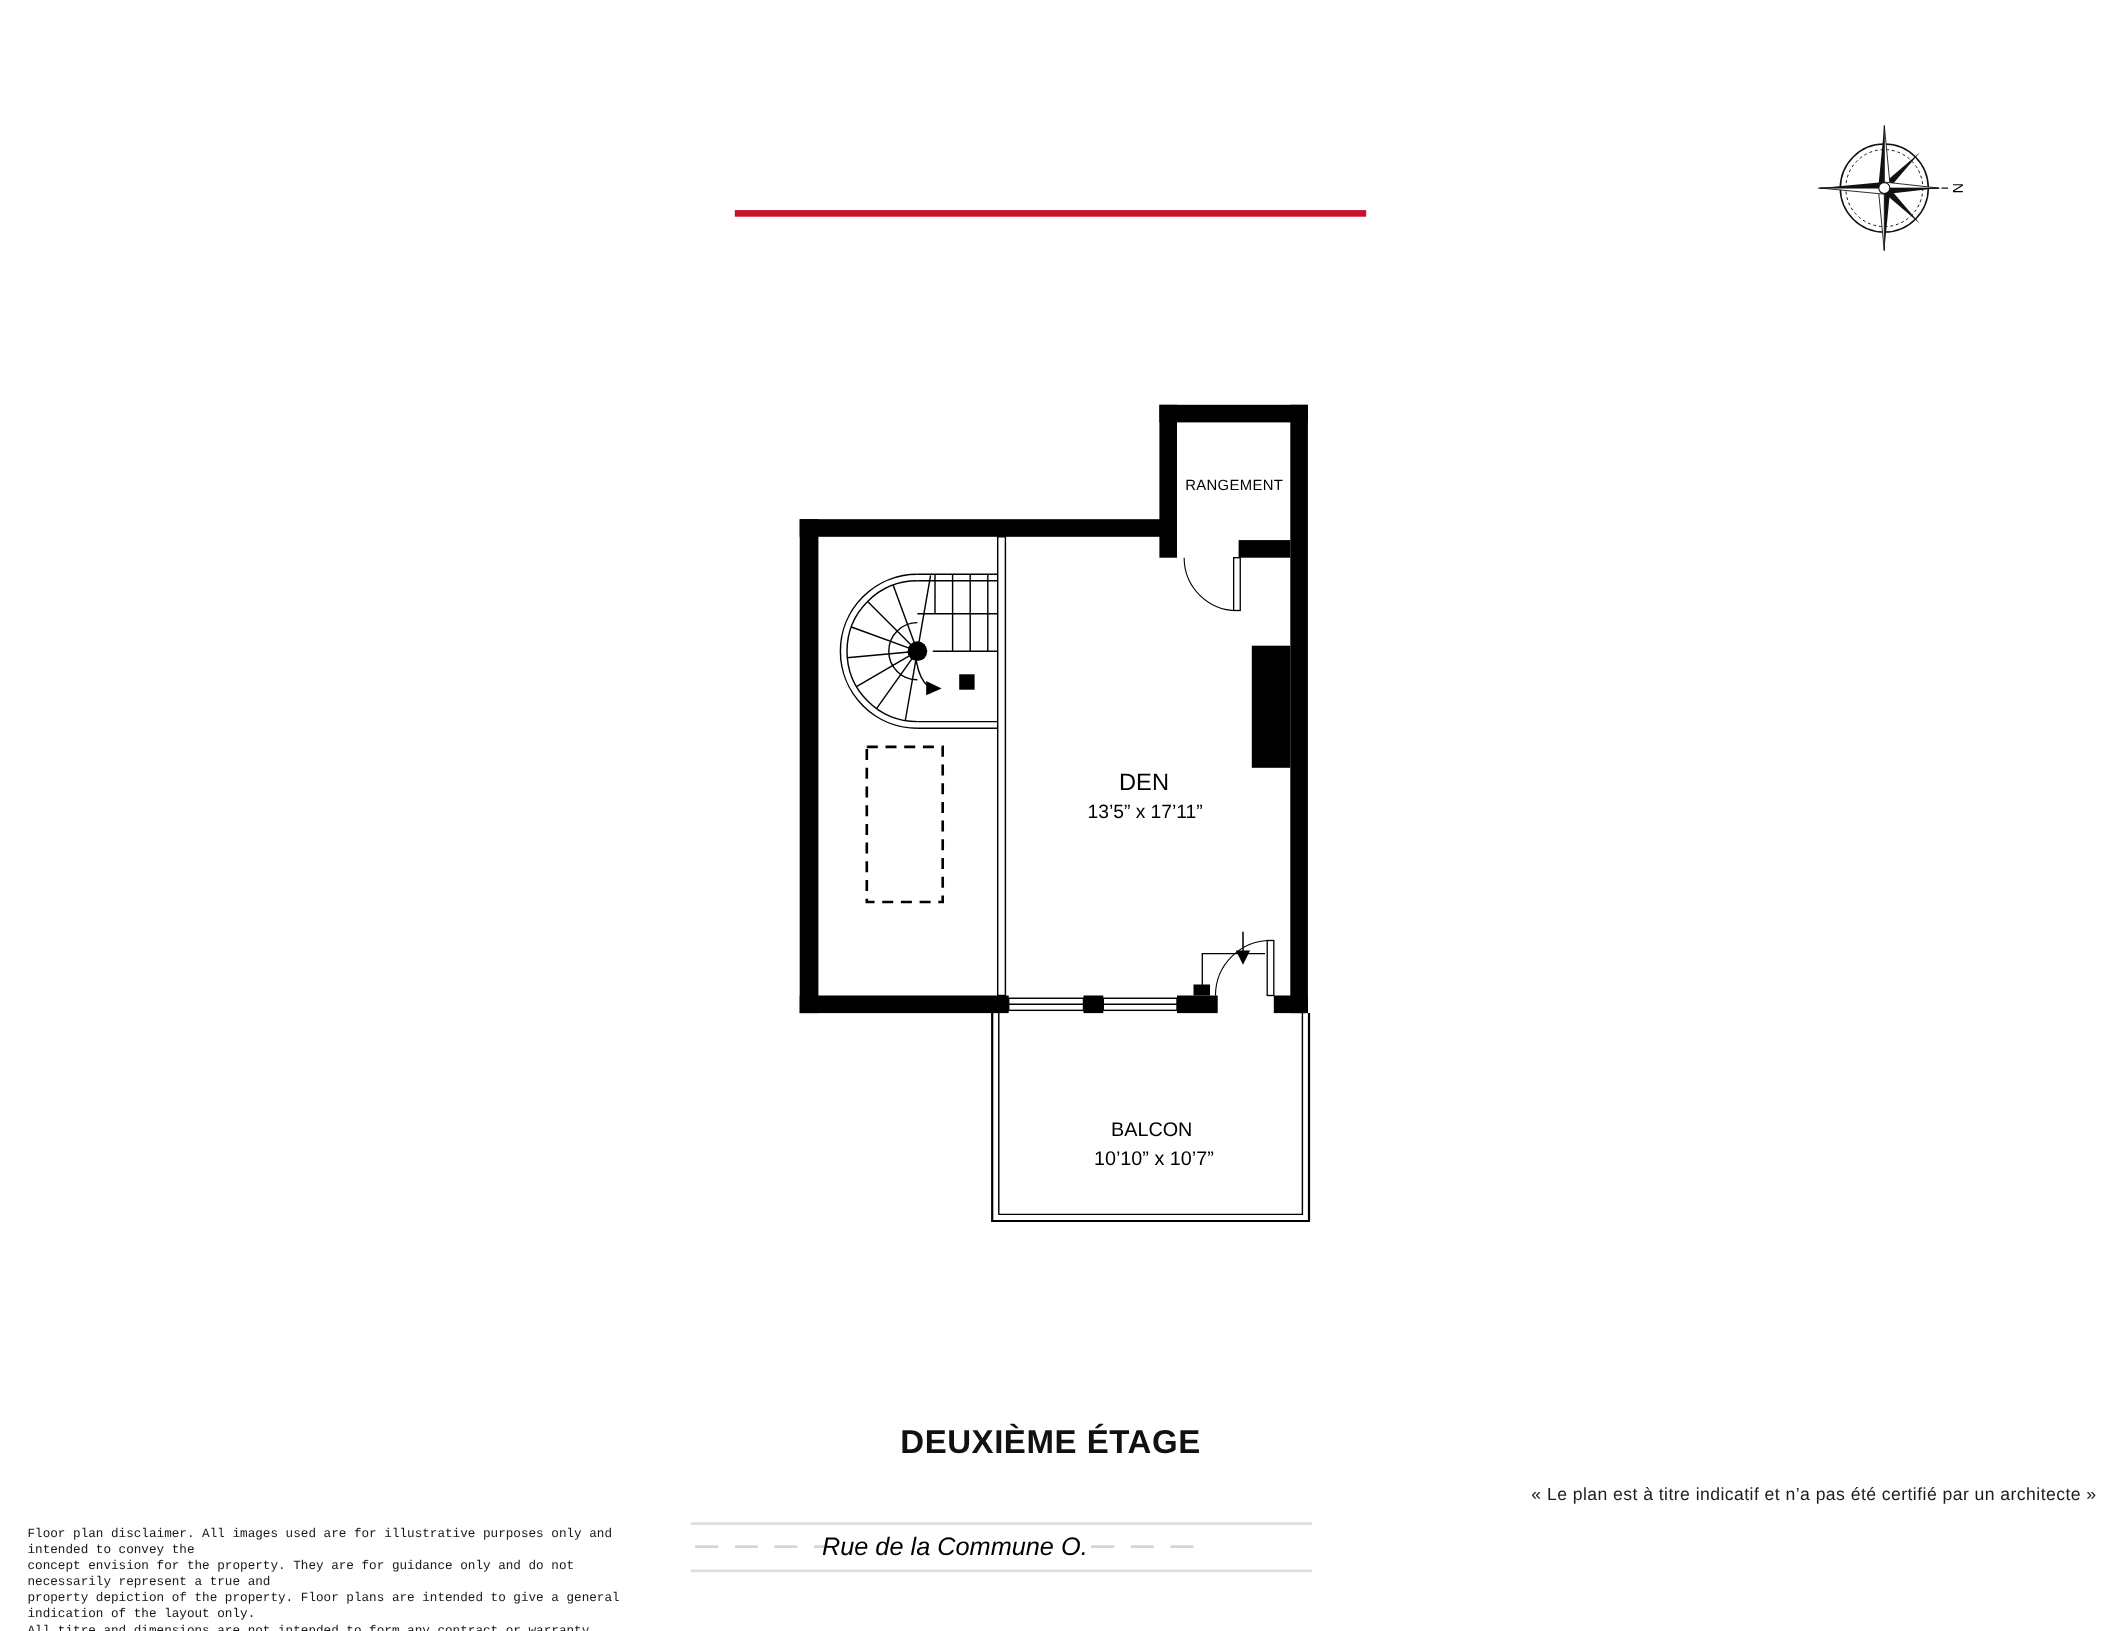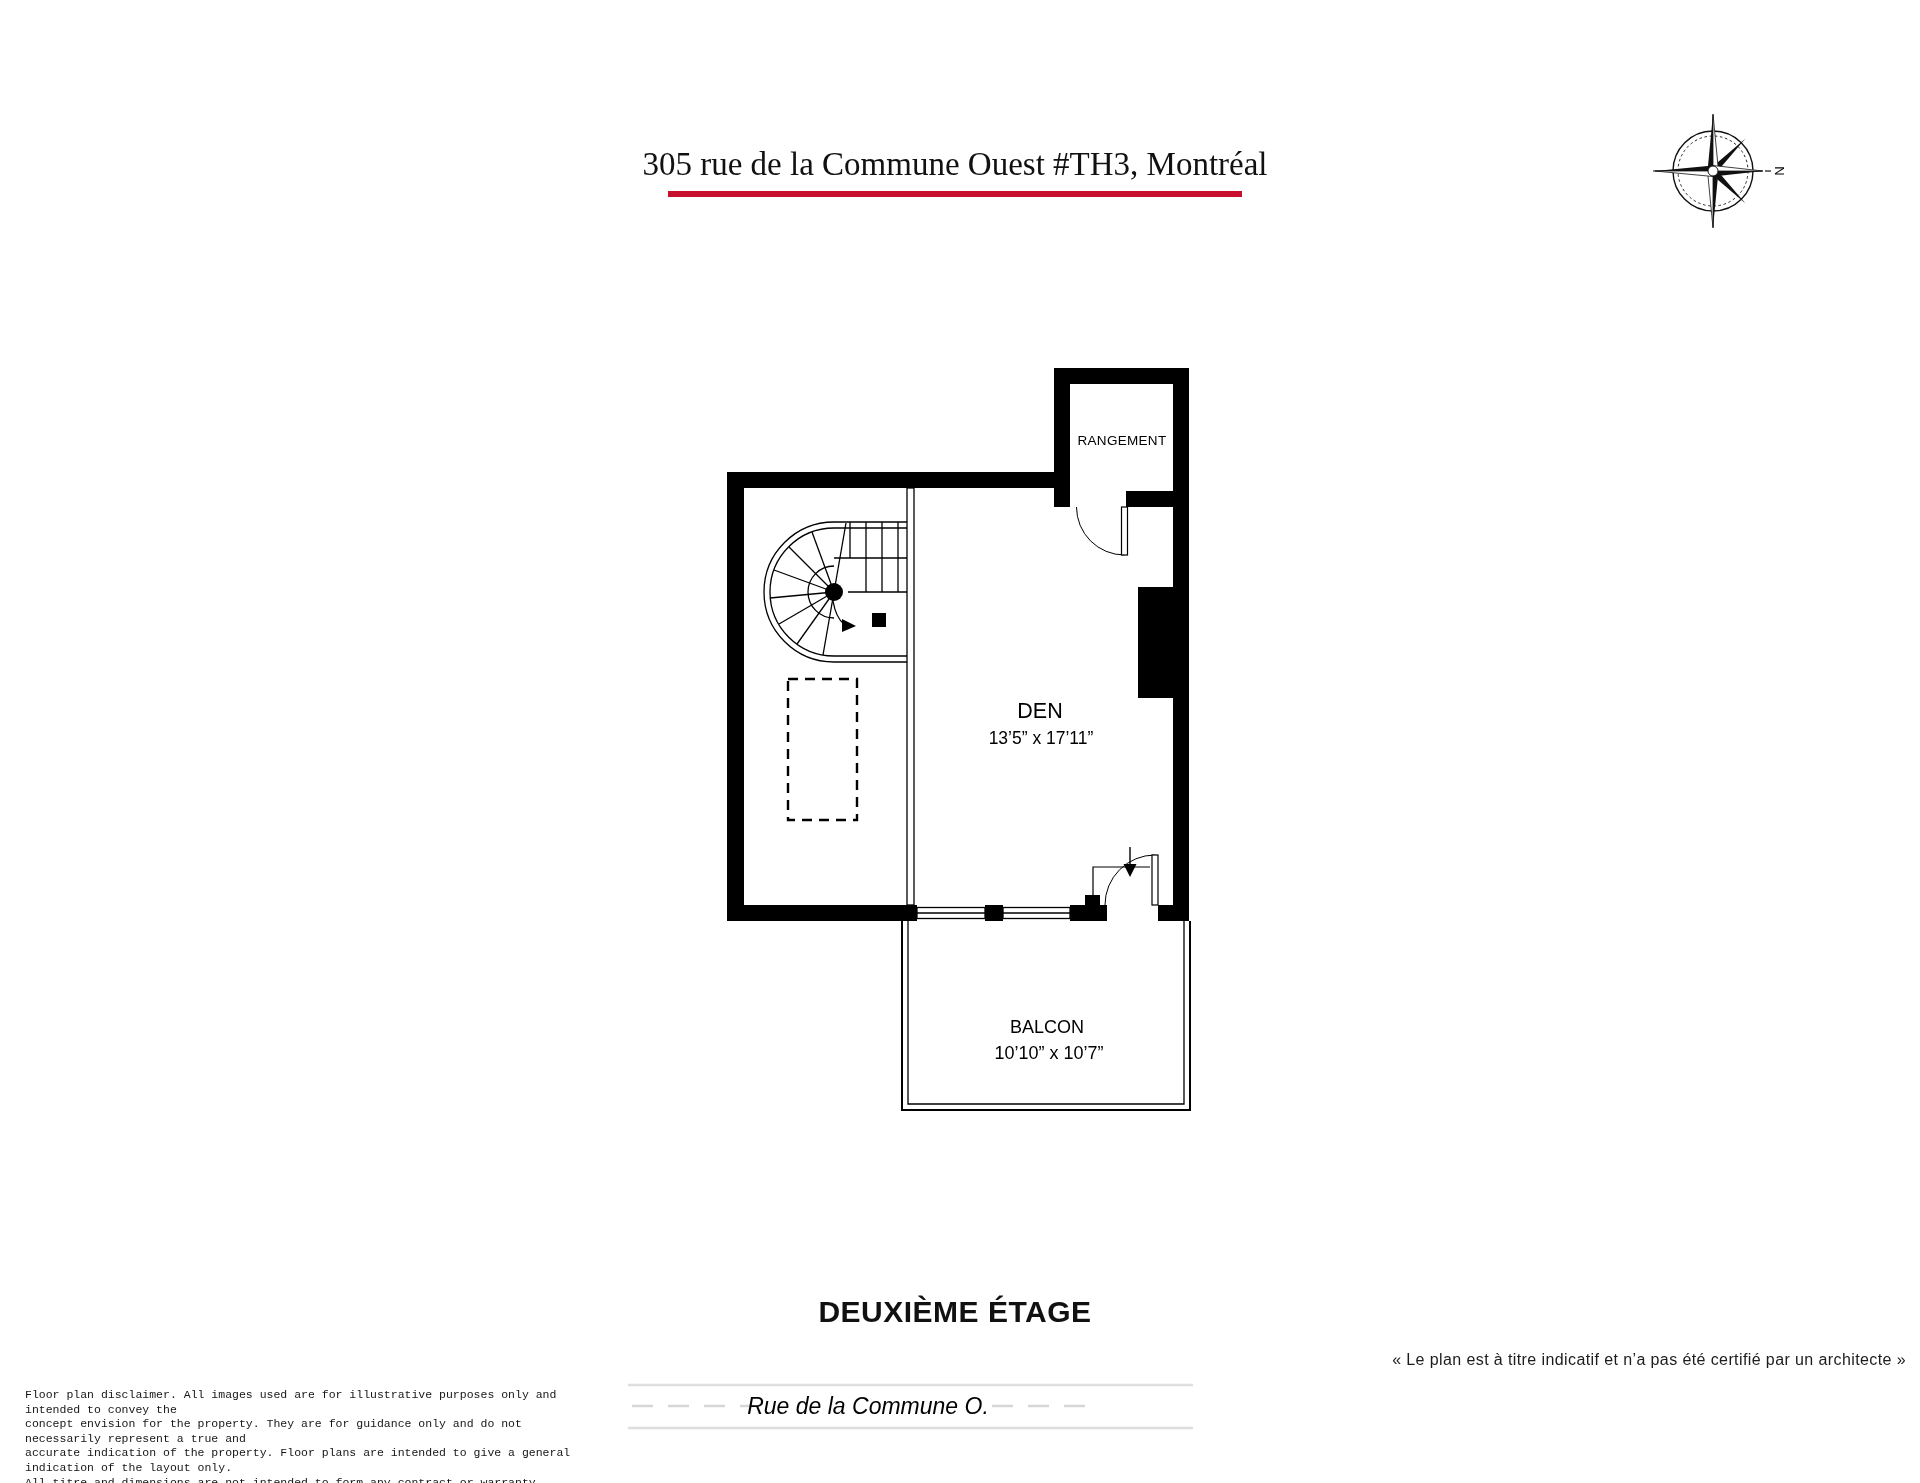--- a/index.html
+++ b/index.html
@@ -13,21 +13,20 @@
                font-size:30px;font-weight:bold;letter-spacing:0.5px;color:#111;}
   .architect-note{right:14px;top:1351px;font-size:16px;letter-spacing:0.4px;color:#1c1c1c;white-space:nowrap;}
   .disclaimer{left:25px;top:1388px;width:560px;font-size:11.5px;line-height:14.6px;color:#161616;font-family:Liberation Mono, monospace;}
   svg text{font-family:"Liberation Sans",sans-serif;fill:#000;}
 </style>
 </head>
 <body>
 
 <div id="page">
 
-  <div class="abs title">305 rue de la Commune Ouest #TH3, Montréal</div>
   <div class="abs title-underline" style="background:#c8102e;"></div>
 
   <svg class="abs" style="left:1640px;top:100px;" width="170" height="145" viewBox="1640 100 170 145">
     <circle cx="1713" cy="171" r="40" fill="none" stroke="#111" stroke-width="1.4"></circle>
     <circle cx="1713" cy="171" r="35" fill="none" stroke="#111" stroke-width="0.9" stroke-dasharray="2.6,2.6"></circle>
     <line x1="1653" y1="171" x2="1762" y2="171" stroke="#111" stroke-width="1"></line>
     <line x1="1713" y1="115" x2="1713" y2="227" stroke="#111" stroke-width="1"></line>
     <line x1="1765" y1="171" x2="1771" y2="171" stroke="#111" stroke-width="1.2"></line>
 
     <polygon points="1745.5,138.5 1715.5,173.5 1710.5,168.5" fill="#111"></polygon>
@@ -139,17 +138,17 @@
     <line x1="628" y1="1385" x2="1193" y2="1385" stroke="#dedede" stroke-width="2.5"></line>
     <line x1="628" y1="1428" x2="1193" y2="1428" stroke="#dedede" stroke-width="2.5"></line>
     <line x1="632" y1="1406" x2="1100" y2="1406" stroke="#d6d6d6" stroke-width="2.5" stroke-dasharray="21,15"></line>
     <rect x="755" y="1392" width="225" height="26" fill="#ffffff"></rect>
     <text x="868" y="1414" font-size="23" font-style="italic" fill="#cfcfcf" text-anchor="middle">Rue de la Commune O.</text>
   </svg>
 
   <div class="abs disclaimer">
     <div>Floor plan disclaimer. All images used are for illustrative purposes only and intended to convey the</div>
     <div>concept envision for the property. They are for guidance only and do not necessarily represent a true and</div>
-    <div>accurate indication of the property. Floor plans are intended to give a general indication of the layout only.</div>
+    <div>property depiction of the property. Floor plans are intended to give a general indication of the layout only.</div>
     <div>All titre and dimensions are not intended to form any contract or warranty.</div>
   </div>
 
 </div>
 
 </body></html>

